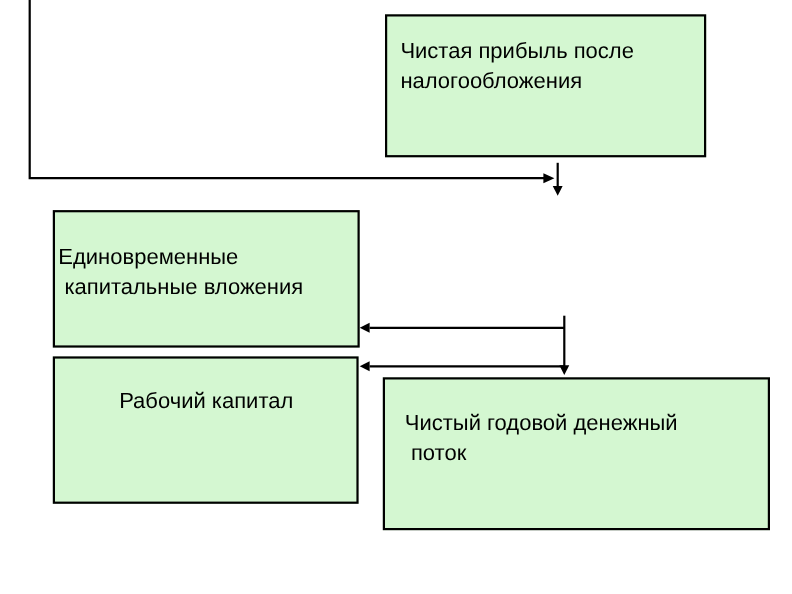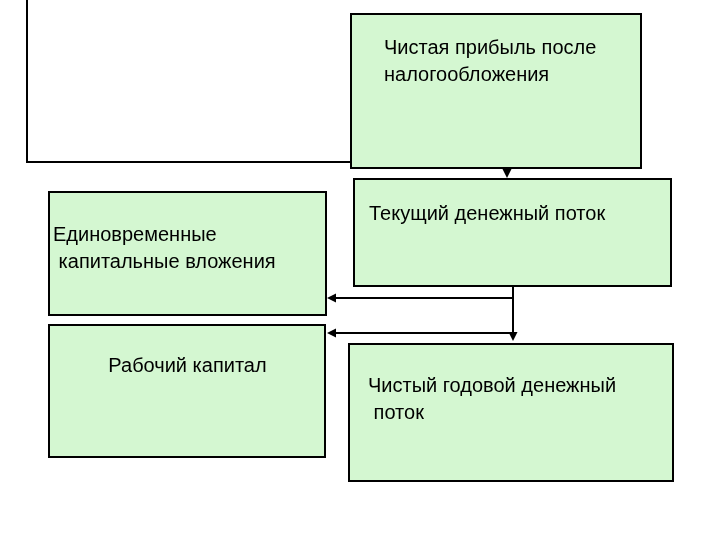--- a/index.html
+++ b/index.html
@@ -38,25 +38,25 @@
     background: #d4f7d1;
     border: 2px solid #000000;
   }
   .box .label {
     display: block;
     white-space: pre-wrap;
     color: #000000;
     font-size: 20px;
     line-height: 27px;
   }
-  .box-net-profit      { left: 350px; top: 13px;  width: 292px; height: 156px; padding: 19px 10px 0 32px; }
+  .box-net-profit      { left: 350px; top: 13px;  width: 292px; height: 130px; padding: 19px 10px 0 12px; }
   .box-capex           { left: 48px;  top: 191px; width: 279px; height: 125px; padding: 28px 6px 0 3px; }
   .box-current-flow    { left: 353px; top: 178px; width: 319px; height: 109px; padding: 20px 10px 0 14px; }
   .box-working-capital { left: 48px;  top: 324px; width: 278px; height: 134px; padding: 26px 8px 0 9px; text-align: center; }
-  .box-net-annual-flow { left: 348px; top: 343px; width: 326px; height: 139px; padding: 27px 10px 0 18px; }
+  .box-net-annual-flow { left: 348px; top: 343px; width: 352px; height: 139px; padding: 27px 10px 0 18px; }
 </style>
 </head>
 <body>
 
 <div class="slide">
 
   <svg class="connectors" viewBox="0 0 720 540" xmlns="http://www.w3.org/2000/svg">
 
     <g>
       <polyline points="27,0 27,162 495,162"></polyline>
@@ -87,23 +87,20 @@
   <div class="box box-net-profit">
     <span class="label">Чистая прибыль после
 налогообложения</span>
   </div>
 
   <div class="box box-capex">
     <span class="label">Единовременные
  капитальные вложения</span>
   </div>
 
-  <div class="box box-current-flow">
-    <span class="label">Текущий денежный поток</span>
-  </div>
 
   <div class="box box-working-capital">
     <span class="label">Рабочий капитал</span>
   </div>
 
   <div class="box box-net-annual-flow">
     <span class="label">Чистый годовой денежный
  поток</span>
   </div>
 

